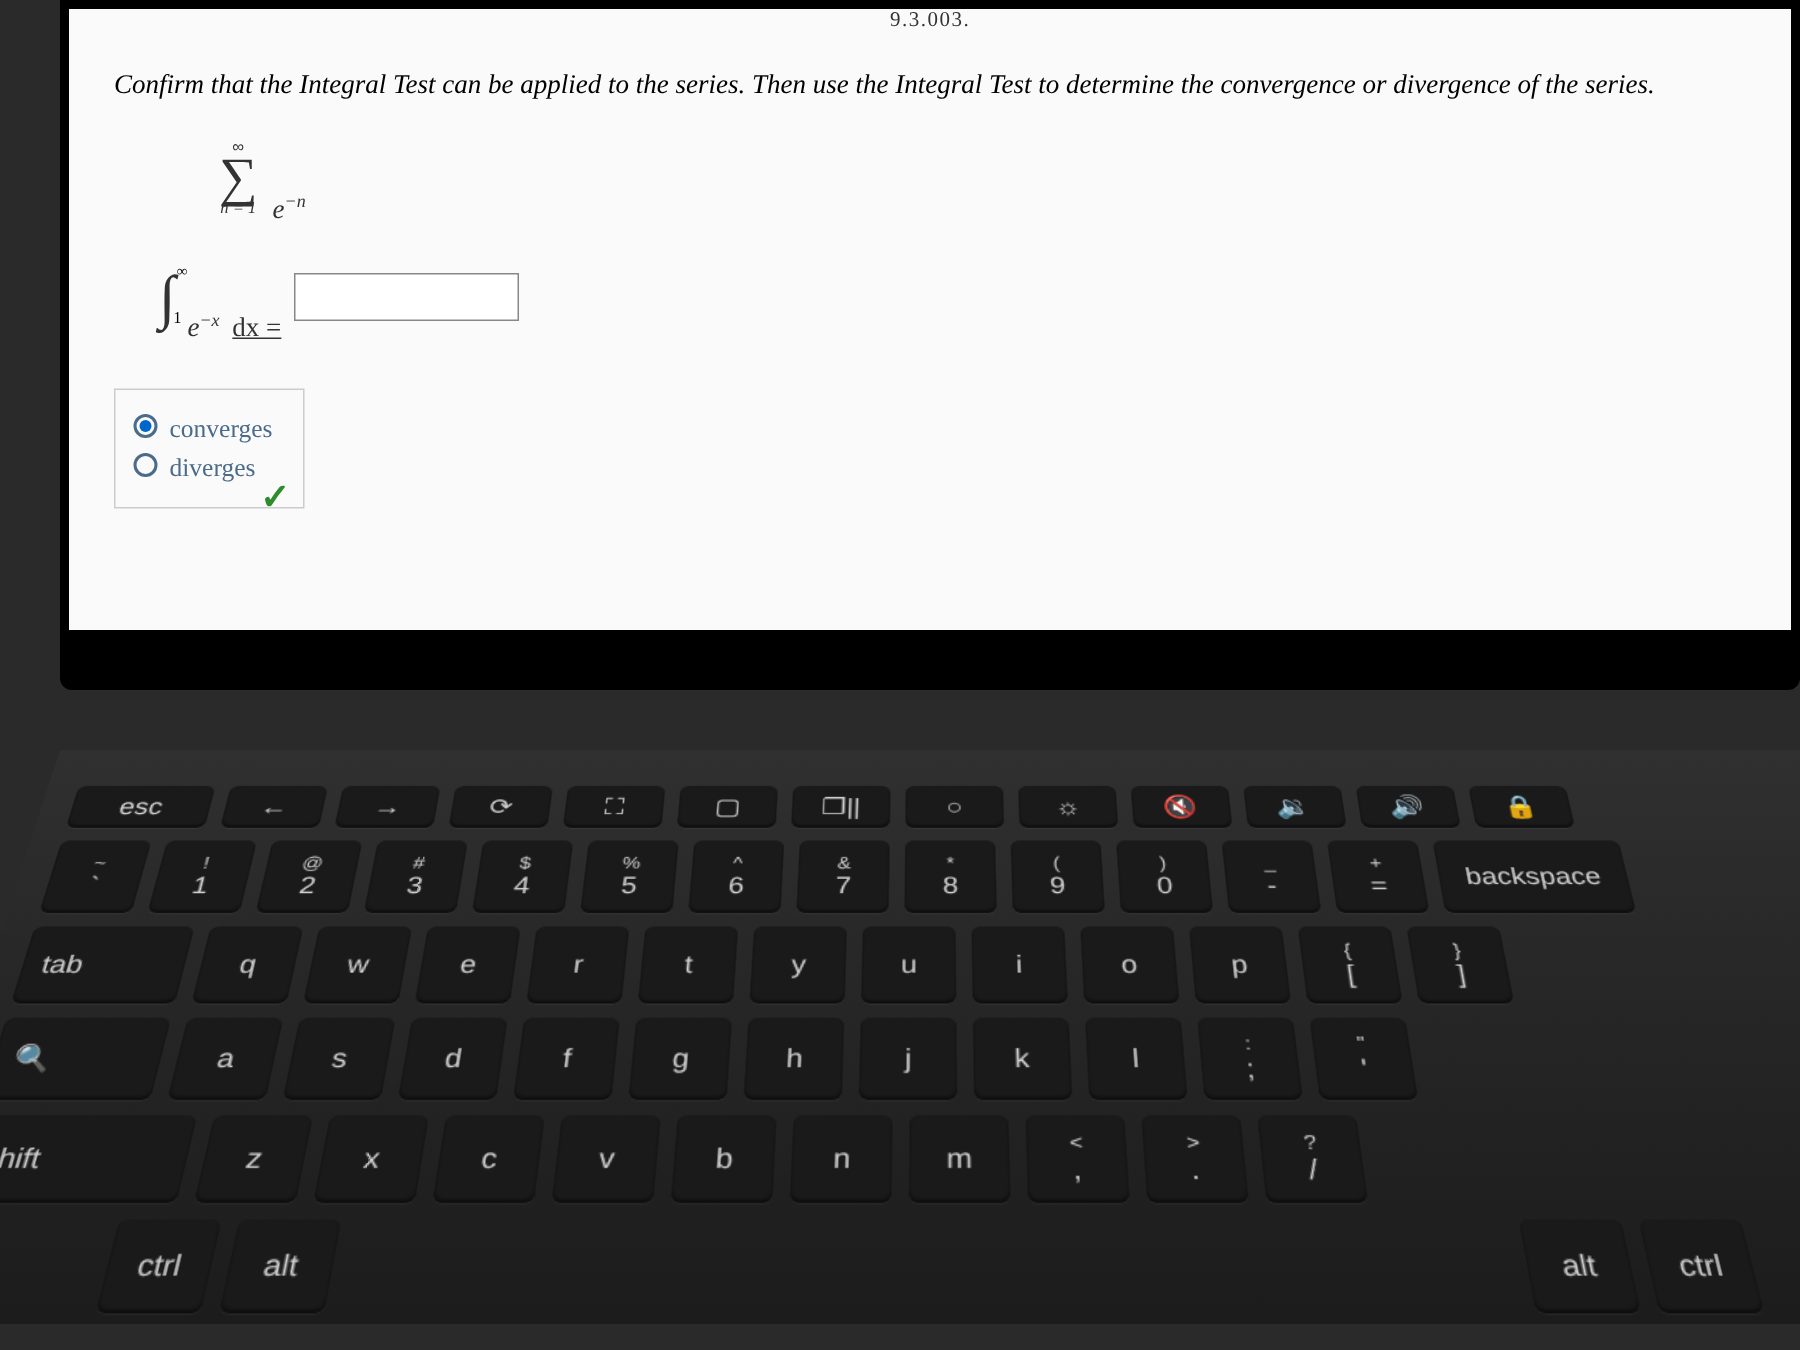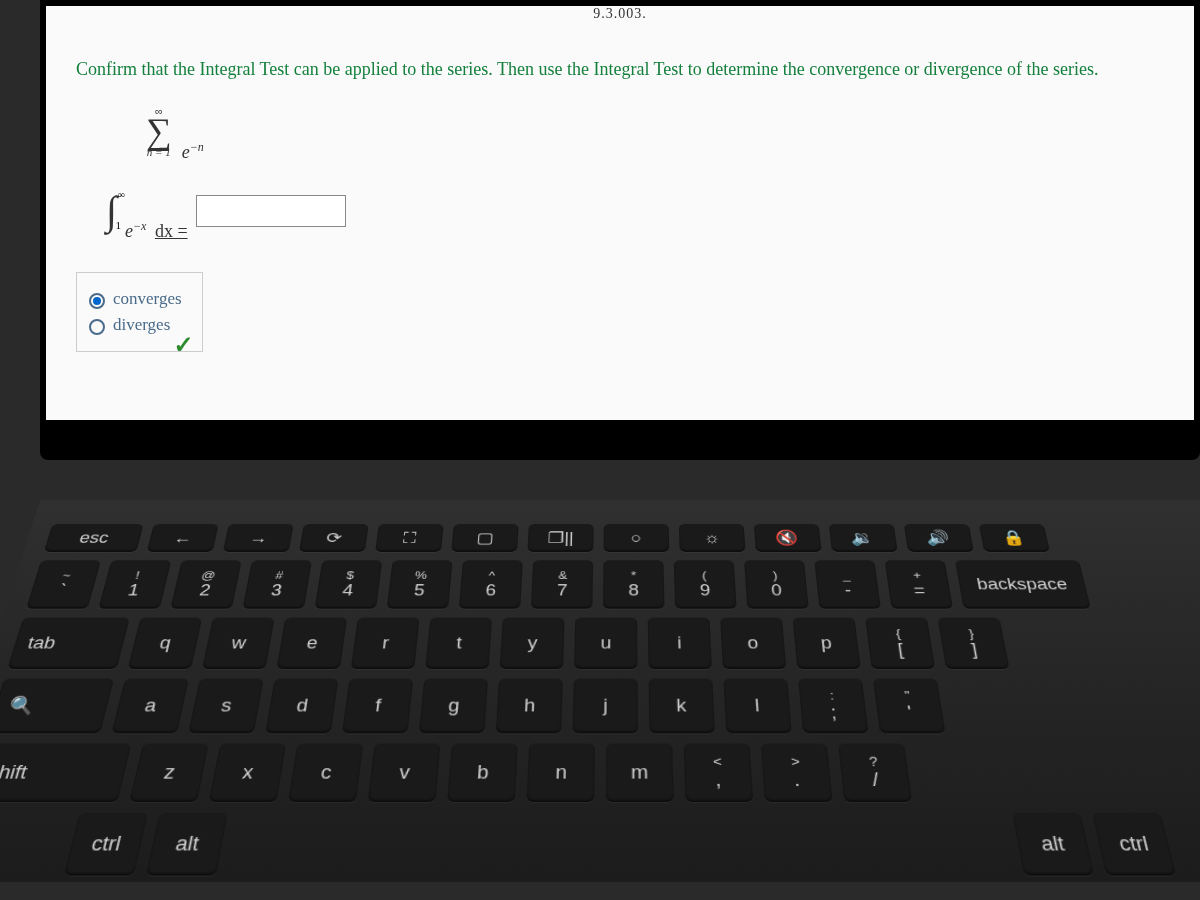--- a/index.html
+++ b/index.html
@@ -22,38 +22,39 @@
       right: 0;
       height: 460px;
       background: #000;
       border-radius: 0 0 8px 8px;
       padding: 6px 6px 40px 6px;
     }
     .screen {
       width: 100%;
       height: 100%;
       background: #fafafa;
-      padding: 43px 30px 20px 30px;
+      padding: 30px 30px 20px 30px;
       position: relative;
       overflow: hidden;
     }
     .top-bar-hint {
       position: absolute;
       top: 0;
       left: 50%;
       transform: translateX(-50%);
       font-size: 14px;
       color: #333;
       letter-spacing: 1px;
     }
     .question-text {
-      color: #15803d;
+      color: #000000;
       font-size: 18px;
       margin-bottom: 20px;
       margin-top: 10px;
+      font-style: italic;
     }
     .math-row {
       display: flex;
       align-items: center;
       gap: 10px;
       margin-bottom: 16px;
       margin-left: 70px;
     }
     .sigma-group {
       display: flex;
@@ -128,21 +129,21 @@
       font-size: 14px;
     }
     .radio-group {
       border: 1px solid #ccc;
       display: inline-block;
       padding: 10px 20px 10px 12px;
       position: relative;
     }
     .radio-row {
       display: flex;
-      align-items: flex-end;
+      align-items: flex-start;
       gap: 8px;
       margin: 6px 0;
       color: #4a6b8a;
       font-size: 17px;
     }
     .radio-outer {
       width: 16px;
       height: 16px;
       border-radius: 50%;
       border: 2px solid #4a6b8a;

